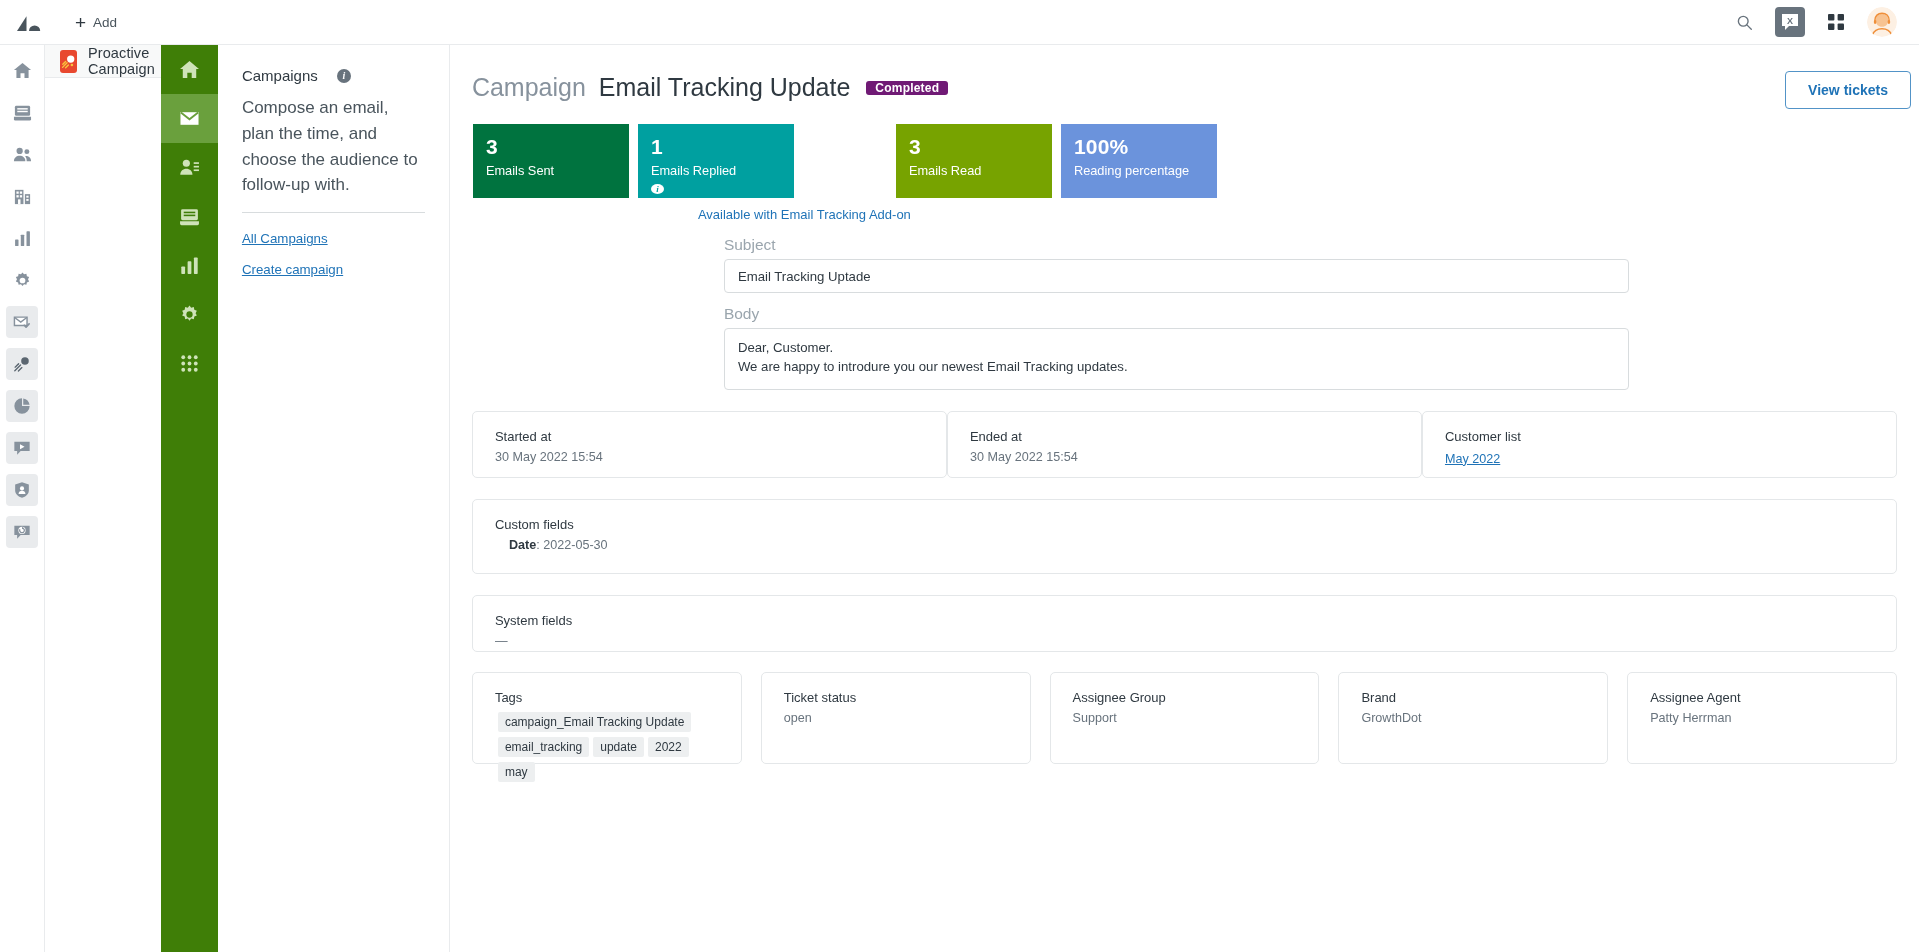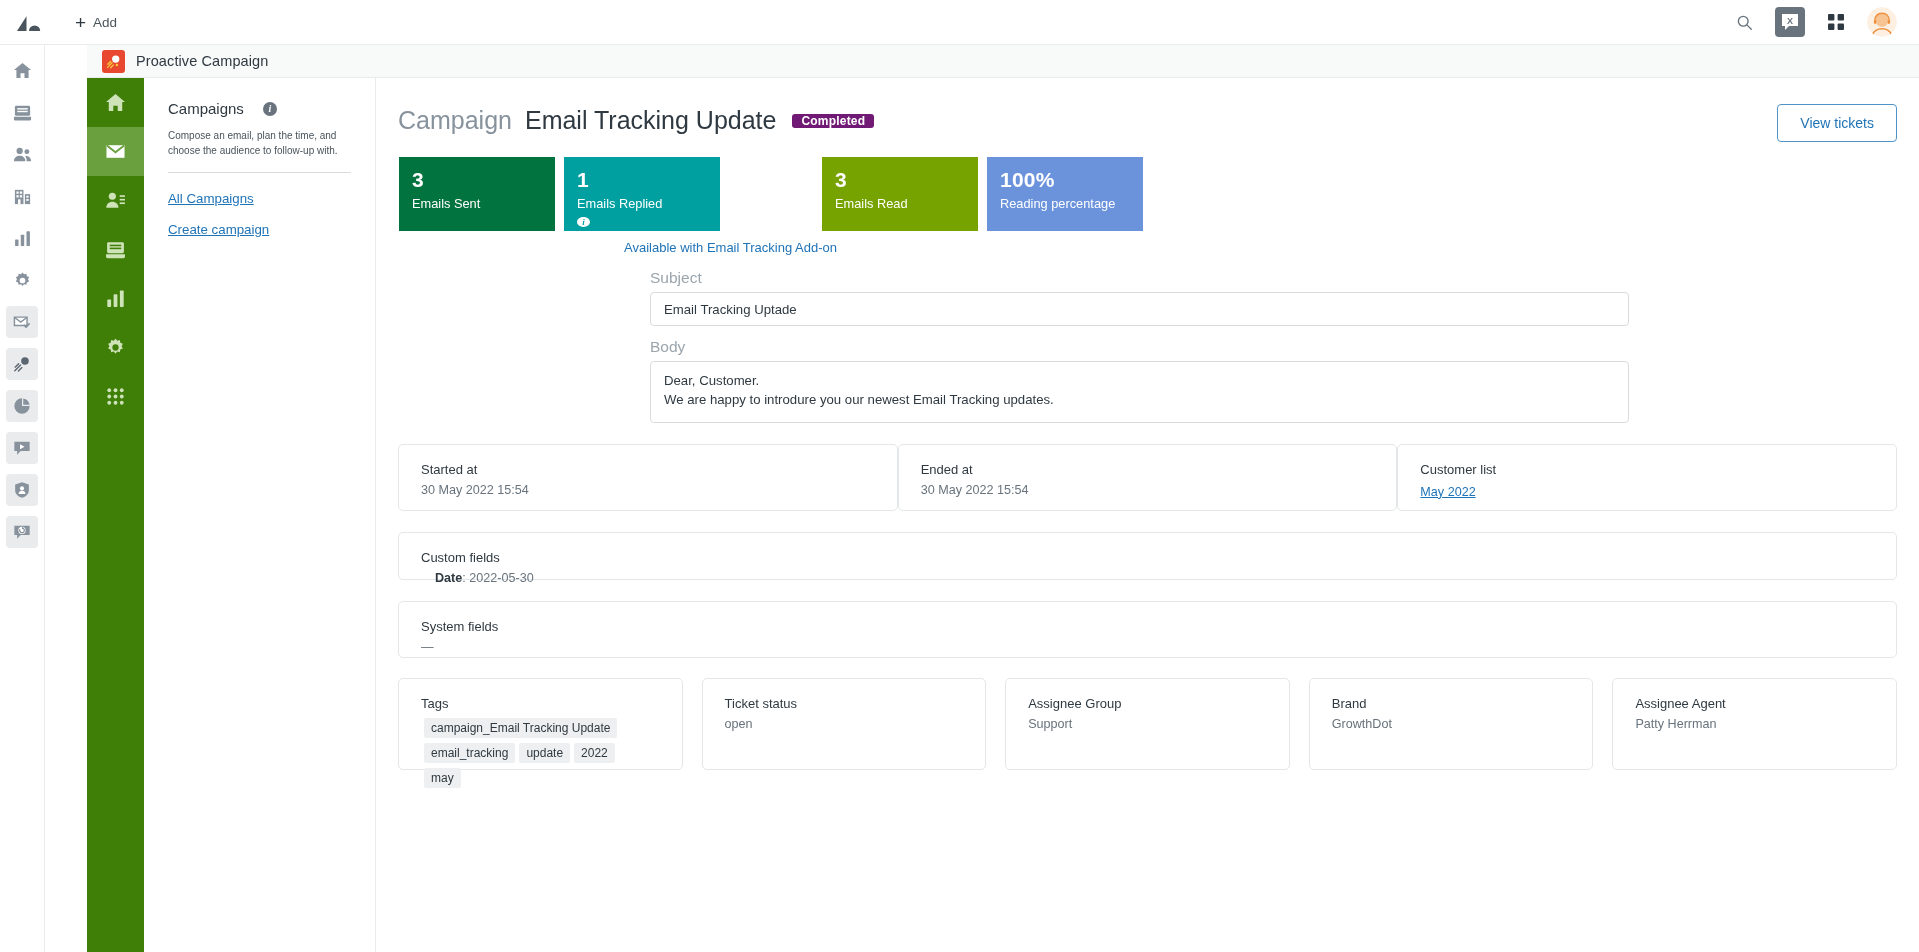--- a/index.html
+++ b/index.html
@@ -50,21 +50,21 @@
     padding-top:9px; gap:2px;
   }
   .rail-item {
     width:32px; height:32px; margin-bottom:8px;
     display:flex; align-items:center; justify-content:center;
     border-radius:4px; cursor:pointer; color:#87929d;
   }
   .rail-item.tile { background:#e9ebed; }
 
   
-  .main-col { flex:1 1 auto; display:flex; flex-direction:column; min-width:0;margin-left:42px; }
+  .main-col { flex:1 1 auto; display:flex; min-width:0; }
   .prod-header {
     height:33px; flex:0 0 33px;
     background:#f8f9f9;
     border-bottom:1px solid #e9ebed;
     display:flex; align-items:center; padding-left:15px; gap:11px;
   }
   .prod-logo {
     width:23px; height:23px; border-radius:3px; background:#e8482f;
     display:flex; align-items:center; justify-content:center;
   }
@@ -95,45 +95,46 @@
   .cpanel-title {
     display:flex; align-items:center; gap:19px;
     font-size:15px; color:#2f3941; font-weight:400; margin-bottom:11px;
   }
   .info-dot {
     width:14px; height:14px; border-radius:50%; background:#68737d;
     display:inline-flex; align-items:center; justify-content:center;
     color:#fff; font-size:10px; font-family:"Liberation Serif", serif; font-style:italic; font-weight:700;
     line-height:1;
   }
-  .cpanel-desc { font-size:10px; line-height:1.52; color:#49545c; margin:0 0 14px 0; }
+  .cpanel-desc { font-size:17px; line-height:1.52; color:#49545c; margin:0 0 14px 0; }
   .cpanel-sep { border:0; border-top:1px solid #d8dcde; margin:0 0 18px 0; }
   .cpanel-link {
     display:block; font-size:13.3px; color:#1f73b7; text-decoration:underline;
     margin-bottom:16px; cursor:pointer;
   }
 
   
   .main {
     flex:1 1 auto; min-width:0; background:#ffffff; overflow:hidden;
     padding:28px 22px 0 22px; position:relative;
   }
   .title-row { display:flex; align-items:center; }
   .t-campaign { font-size:25px; color:#87929d; font-weight:400; }
   .t-name { font-size:25px; color:#2f3941; font-weight:400; margin-left:13px; }
   .badge {
     margin-left:16px; background:#701a75; color:#fff;
     font-size:12px; font-weight:700; padding:0 9px; border-radius:3px;
     letter-spacing:.2px;
   }
   .view-tickets {
-    position:absolute; right:22px; top:26px;
+    position:absolute; right:8px; top:26px;
     border:1px solid #5293c7; color:#1f73b7; background:#fff;
     border-radius:4px; font-size:14px; padding:10px 22px; cursor:pointer;
     font-family:"Liberation Sans", sans-serif;
+    font-weight:bold;
   }
 
   
   .stats { display:flex; margin-top:22px; padding-left:1px; }
   .stat {
     width:156px; height:74px; padding:12px 13px; color:#fff;
     margin-right:9px; display:flex; flex-direction:column; justify-content:flex-start;
   }
   .stat.gap { margin-left:93px; }
   .stat-num { font-size:21px; font-weight:700; line-height:1.08; letter-spacing:.2px; }
@@ -164,21 +165,21 @@
   .cards-row { display:flex; margin-top:21px; }
   .card {
     border:1px solid #e4e7e9; border-radius:5px; background:#fff;
     padding:17px 22px 17px 22px;
   }
   .card-title { font-size:13px; color:#2f3941; font-weight:400; margin-bottom:6px; }
   .card-val { font-size:12.6px; color:#68737d; }
   .card-link { font-size:12.6px; color:#1f73b7; text-decoration:underline; cursor:pointer; }
 
   .row3 .card { flex:1 1 0; height:67px; }
-  .wide-card { height:48px; }
+  .wide-card { height:75px; }
   .wide-card.sys { height:57px; }
   .kv-line { font-size:12.6px; color:#68737d; margin-top:3px; padding-left:14px; }
   .kv-line b { color:#2f3941; font-weight:700; }
   .dash { font-size:12.6px; color:#68737d; margin-top:4px; }
 
   .row5 { display:flex; gap:19px; margin-top:20px; }
   .row5 .card { flex:1 1 0; height:92px; }
   .tags-wrap { margin-top:7px; padding-left:3px; }
   .tag {
     display:inline-block; background:#edeff0; color:#2f3941;

